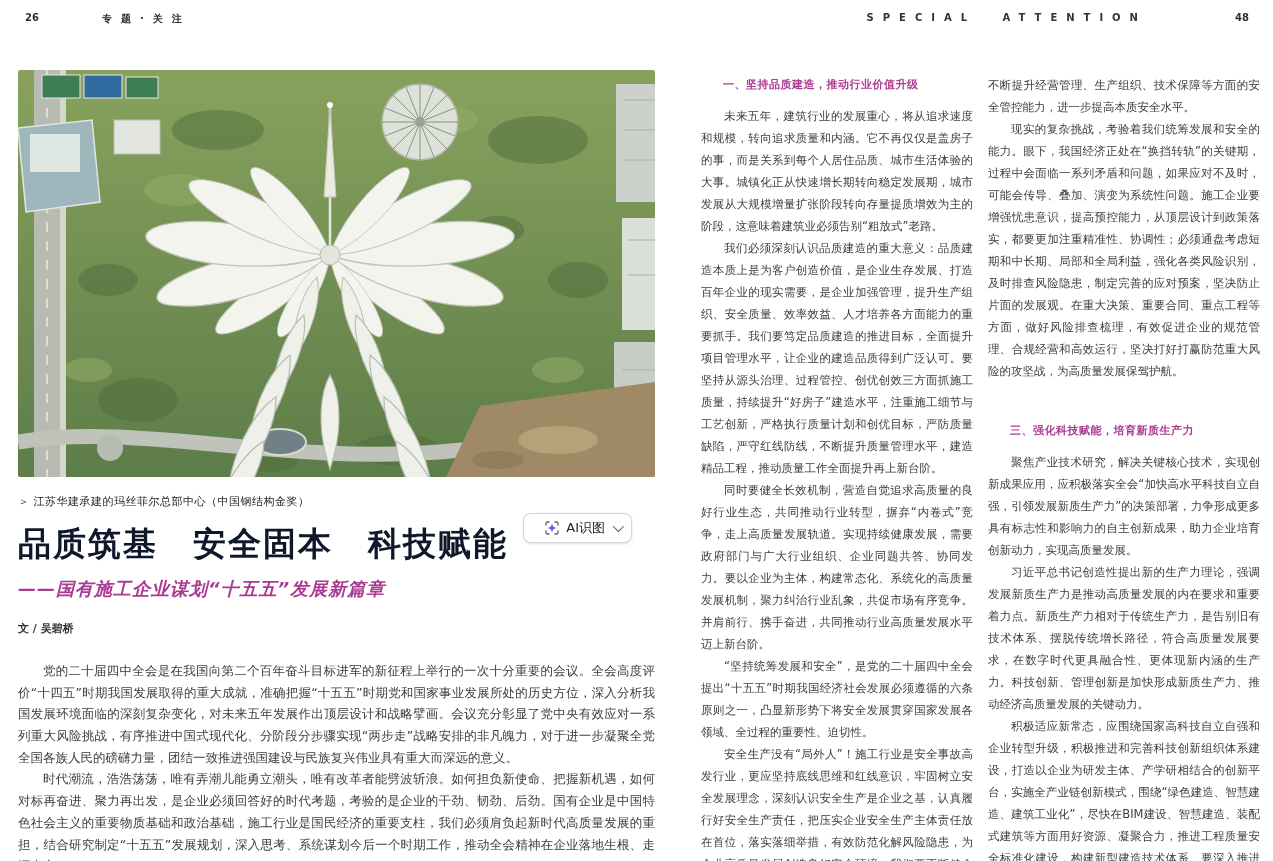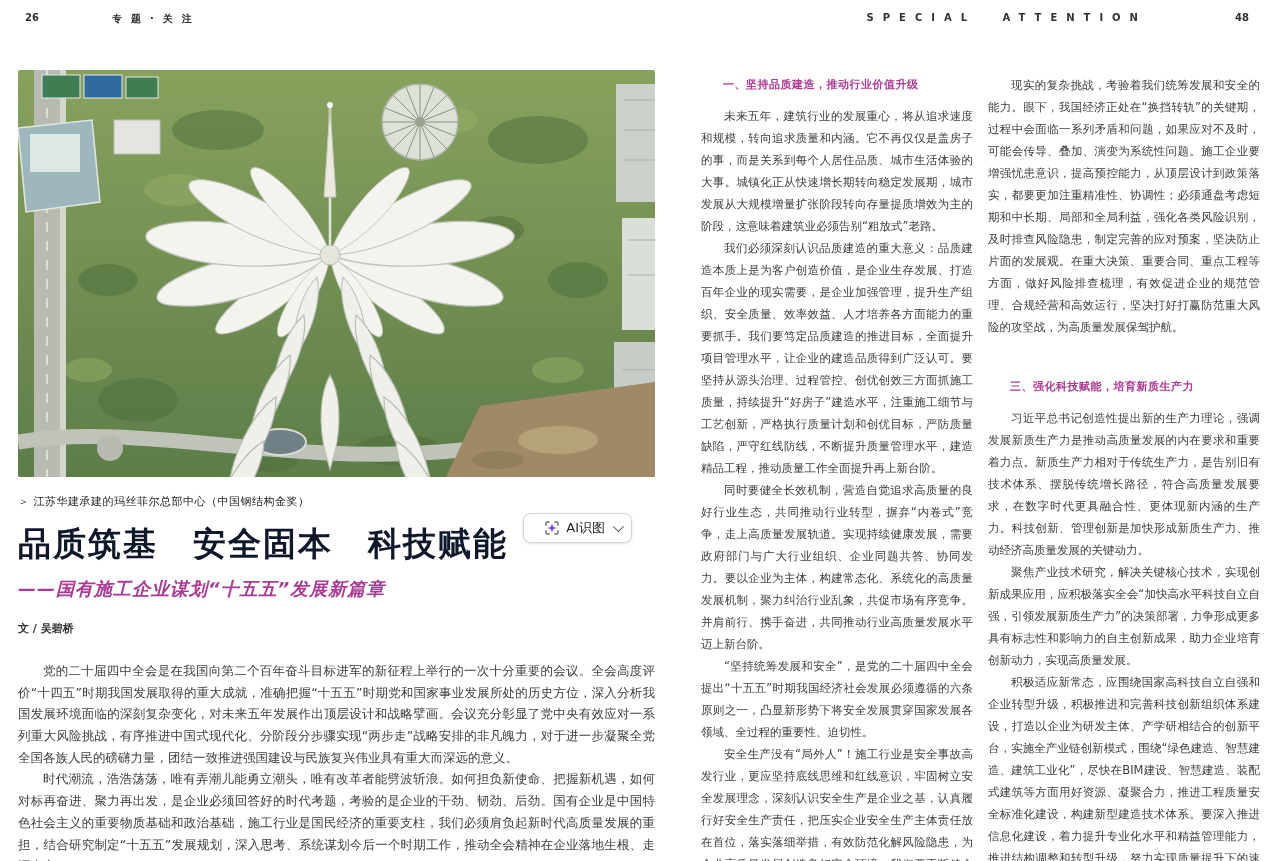--- a/index.html
+++ b/index.html
@@ -3,21 +3,21 @@
 <meta charset="utf-8">
 <style>
   html,body{margin:0;padding:0;}
   body{
     width:1273px;height:861px;position:relative;background:#ffffff;
     font-family:"DejaVu Sans","Liberation Sans",sans-serif;
     -webkit-font-smoothing:antialiased;overflow:hidden;
   }
   .hdr{position:absolute;top:12px;font-size:10px;color:#2f2f2f;font-weight:bold;}
   #pg-left{left:25px;}
-  #sec-left{left:112px;letter-spacing:9px;}
+  #sec-left{left:102px;letter-spacing:9px;}
   #sec-right{right:126px;letter-spacing:9px;word-spacing:14px;color:#333;}
   #pg-right{right:24px;}
 
   
   .left-page{position:absolute;left:18px;top:70px;width:637px;}
   figure{margin:0;}
   .photo{width:637px;height:407px;display:block;border-radius:2px;}
   .caption{
     margin-top:17px;font-family:"DejaVu Serif","Liberation Serif",serif;
     font-size:11px;font-weight:normal;color:#222;letter-spacing:.5px;
@@ -219,20 +219,21 @@
 <div class="right-page">
   <div class="col">
     <h3 class="sec-h accent" style="color: rgb(171, 58, 147);">一、坚持品质建造，推动行业价值升级</h3>
     <p>未来五年，建筑行业的发展重心，将从追求速度和规模，转向追求质量和内涵。它不再仅仅是盖房子的事，而是关系到每个人居住品质、城市生活体验的大事。城镇化正从快速增长期转向稳定发展期，城市发展从大规模增量扩张阶段转向存量提质增效为主的阶段，这意味着建筑业必须告别“粗放式”老路。</p>
     <p>我们必须深刻认识品质建造的重大意义：品质建造本质上是为客户创造价值，是企业生存发展、打造百年企业的现实需要，是企业加强管理，提升生产组织、安全质量、效率效益、人才培养各方面能力的重要抓手。我们要笃定品质建造的推进目标，全面提升项目管理水平，让企业的建造品质得到广泛认可。要坚持从源头治理、过程管控、创优创效三方面抓施工质量，持续提升“好房子”建造水平，注重施工细节与工艺创新，严格执行质量计划和创优目标，严防质量缺陷，严守红线防线，不断提升质量管理水平，建造精品工程，推动质量工作全面提升再上新台阶。</p>
     <p>同时要健全长效机制，营造自觉追求高质量的良好行业生态，共同推动行业转型，摒弃“内卷式”竞争，走上高质量发展轨道。实现持续健康发展，需要政府部门与广大行业组织、企业同题共答、协同发力。要以企业为主体，构建常态化、系统化的高质量发展机制，聚力纠治行业乱象，共促市场有序竞争。并肩前行、携手奋进，共同推动行业高质量发展水平迈上新台阶。</p>
     <p>“坚持统筹发展和安全”，是党的二十届四中全会提出“十五五”时期我国经济社会发展必须遵循的六条原则之一，凸显新形势下将安全发展贯穿国家发展各领域、全过程的重要性、迫切性。</p>
     <p>安全生产没有“局外人”！施工行业是安全事故高发行业，更应坚持底线思维和红线意识，牢固树立安全发展理念，深刻认识安全生产是企业之基，认真履行好安全生产责任，把压实企业安全生产主体责任放在首位，落实落细举措，有效防范化解风险隐患，为企业高质量发展创造良好安全环境。我们要不断健全完善企业内部安全生产管理制度，以铁的决心、铁的手腕、铁的措施，把安全生产工作抓实抓细抓到位，切实做好安全生产各项工作，抓好制度执行落地与检查落实，</p>
   </div>
   <div class="col">
+    <p class="cont">不断提升经营管理、生产组织、技术保障等方面的安全管控能力，进一步提高本质安全水平。</p>
     <p>现实的复杂挑战，考验着我们统筹发展和安全的能力。眼下，我国经济正处在“换挡转轨”的关键期，过程中会面临一系列矛盾和问题，如果应对不及时，可能会传导、叠加、演变为系统性问题。施工企业要增强忧患意识，提高预控能力，从顶层设计到政策落实，都要更加注重精准性、协调性；必须通盘考虑短期和中长期、局部和全局利益，强化各类风险识别，及时排查风险隐患，制定完善的应对预案，坚决防止片面的发展观。在重大决策、重要合同、重点工程等方面，做好风险排查梳理，有效促进企业的规范管理、合规经营和高效运行，坚决打好打赢防范重大风险的攻坚战，为高质量发展保驾护航。</p>
     <h3 class="sec-h accent mt" style="color: rgb(171, 58, 147);">三、强化科技赋能，培育新质生产力</h3>
+    <p>聚焦产业技术研究，解决关键核心技术，实现创新成果应用，应积极落实全会“加快高水平科技自立自强，引领发展新质生产力”的决策部署，力争形成更多具有标志性和影响力的自主创新成果，助力企业培育创新动力，实现高质量发展。</p>
     <p>习近平总书记创造性提出新的生产力理论，强调发展新质生产力是推动高质量发展的内在要求和重要着力点。新质生产力相对于传统生产力，是告别旧有技术体系、摆脱传统增长路径，符合高质量发展要求，在数字时代更具融合性、更体现新内涵的生产力。科技创新、管理创新是加快形成新质生产力、推动经济高质量发展的关键动力。</p>
-    <p>聚焦产业技术研究，解决关键核心技术，实现创新成果应用，应积极落实全会“加快高水平科技自立自强，引领发展新质生产力”的决策部署，力争形成更多具有标志性和影响力的自主创新成果，助力企业培育创新动力，实现高质量发展。</p>
     <p>积极适应新常态，应围绕国家高科技自立自强和企业转型升级，积极推进和完善科技创新组织体系建设，打造以企业为研发主体、产学研相结合的创新平台，实施全产业链创新模式，围绕“绿色建造、智慧建造、建筑工业化”，尽快在BIM建设、智慧建造、装配式建筑等方面用好资源、凝聚合力，推进工程质量安全标准化建设，构建新型建造技术体系。要深入推进信息化建设，着力提升专业化水平和精益管理能力，推进结构调整和转型升级，努力实现质量提升下的速度有效增长，通过建立健全组织体系、组织编制各项制度和规范标准，推进示范工程等有效措施，打造全产业链技术创新优势，助推企业转型升级。</p>
 
   </div>
 </div>
 
 </body></html>

